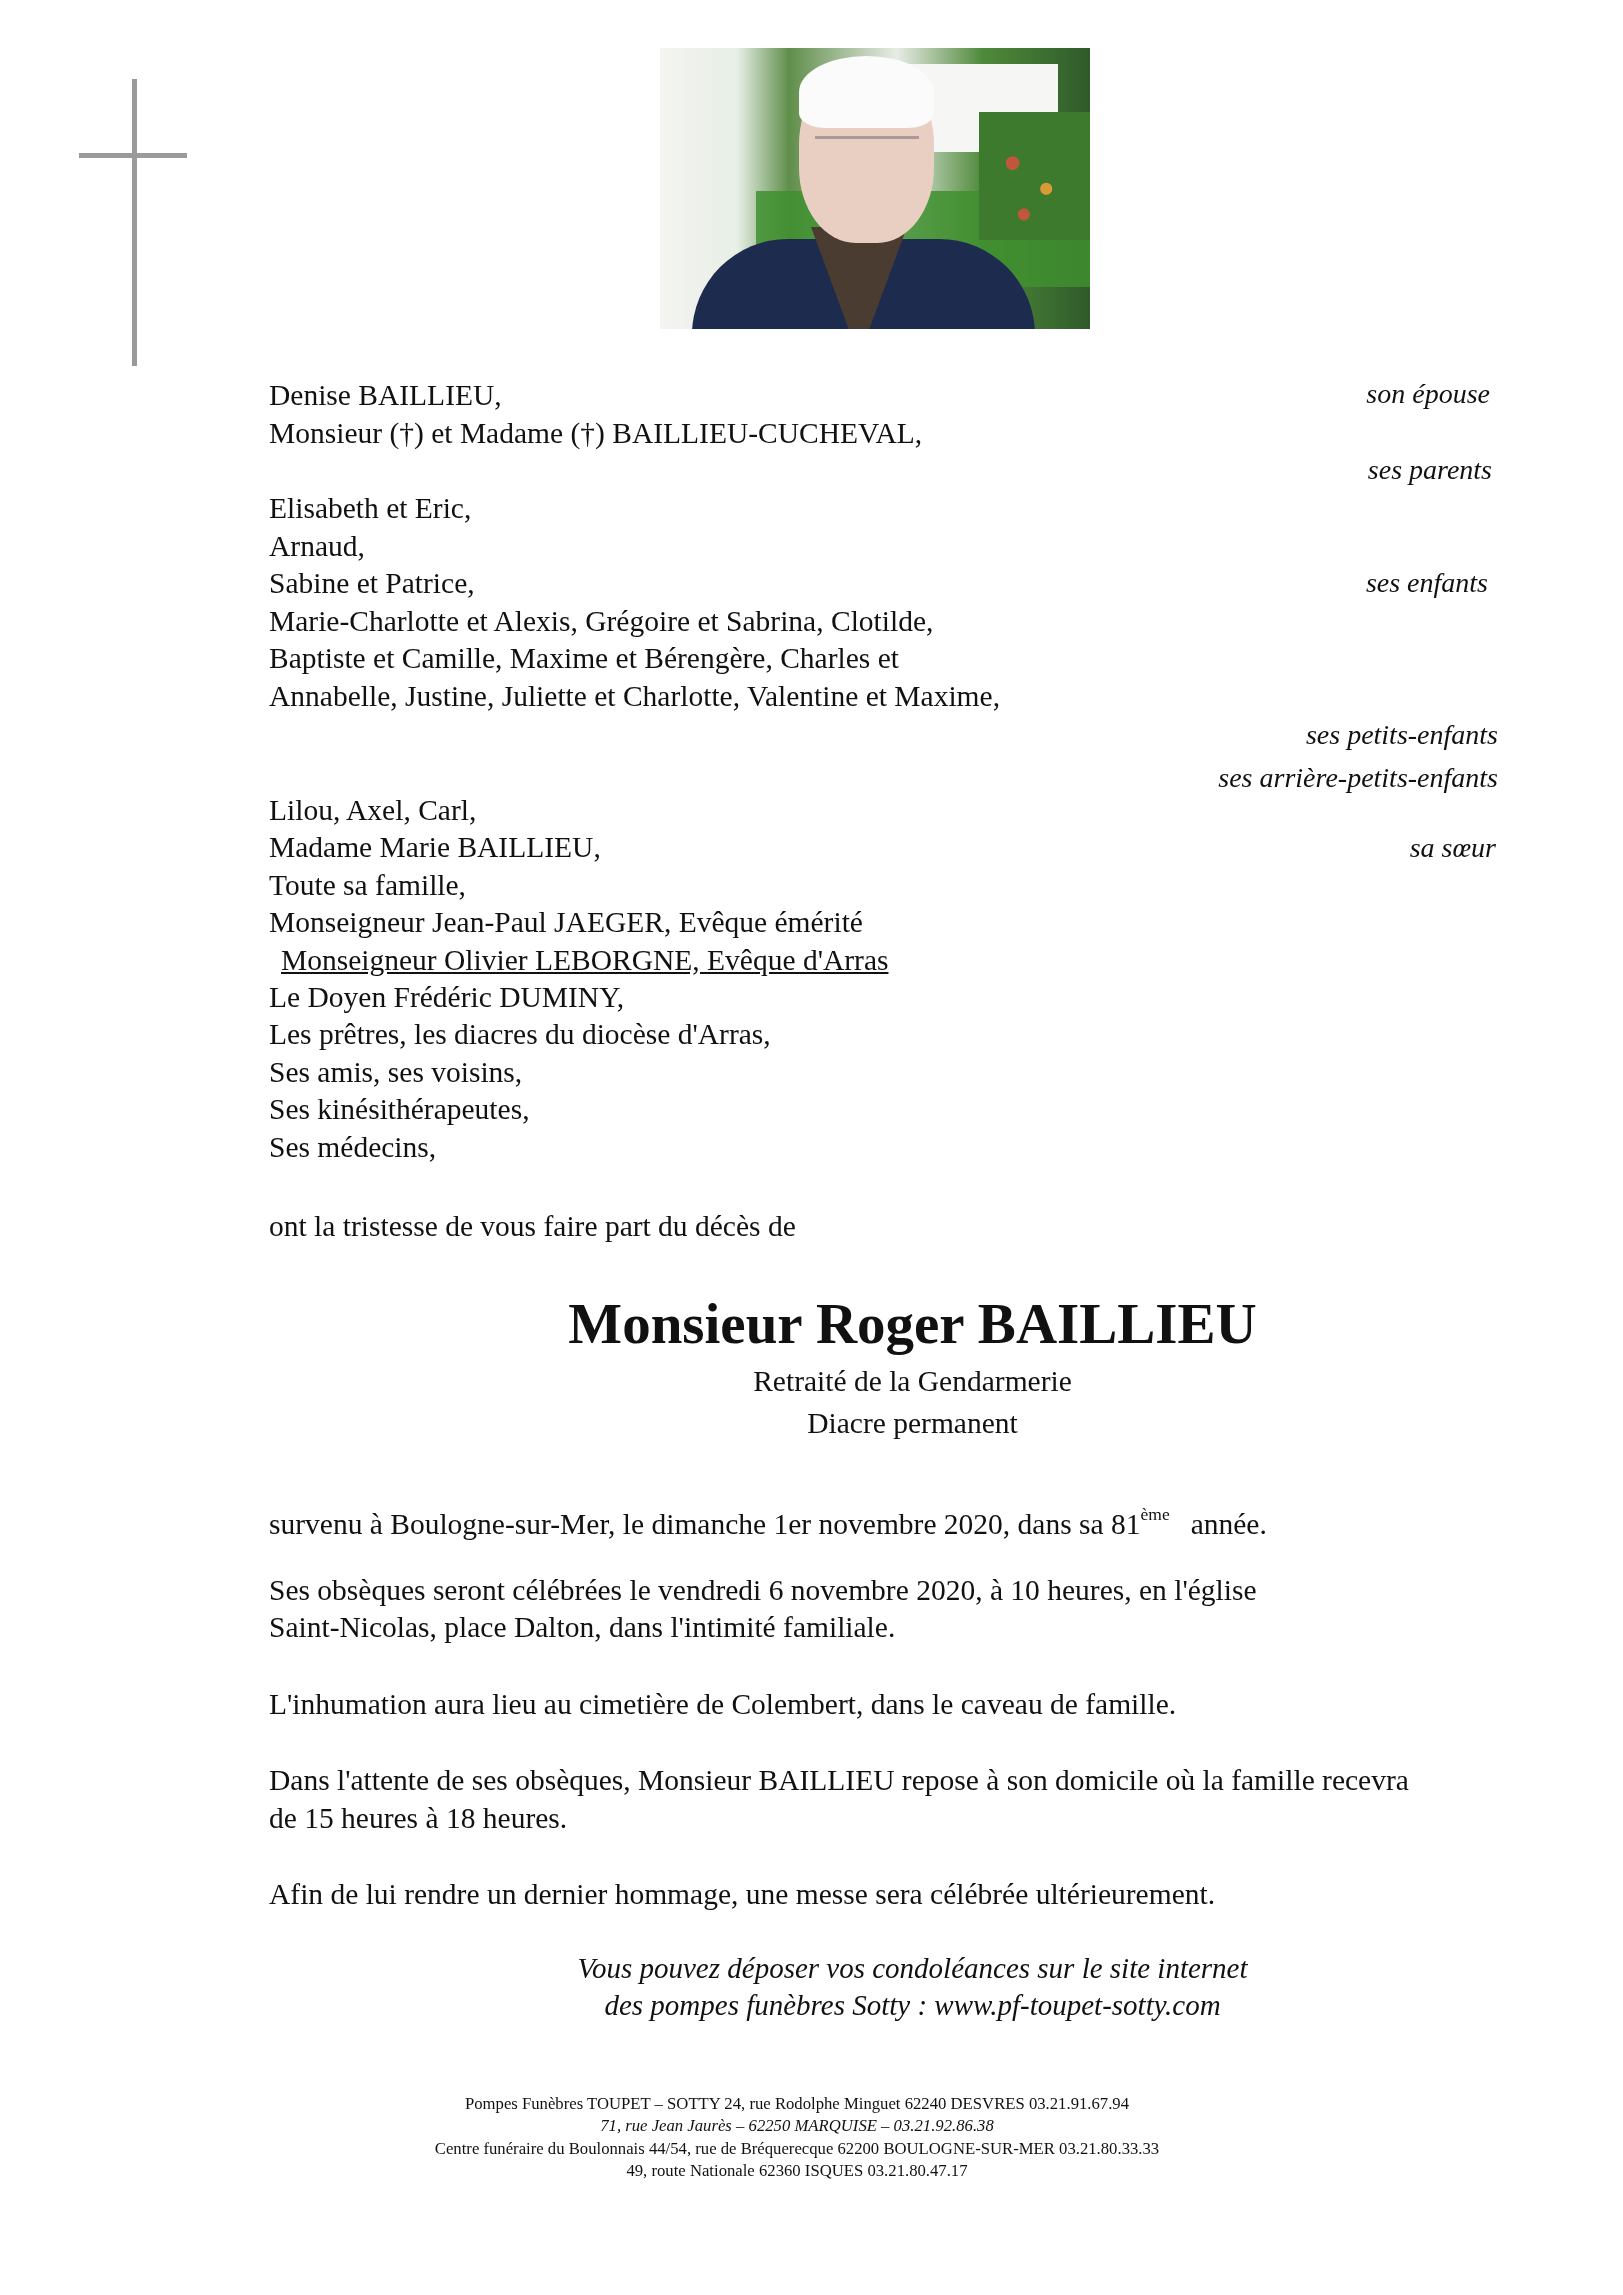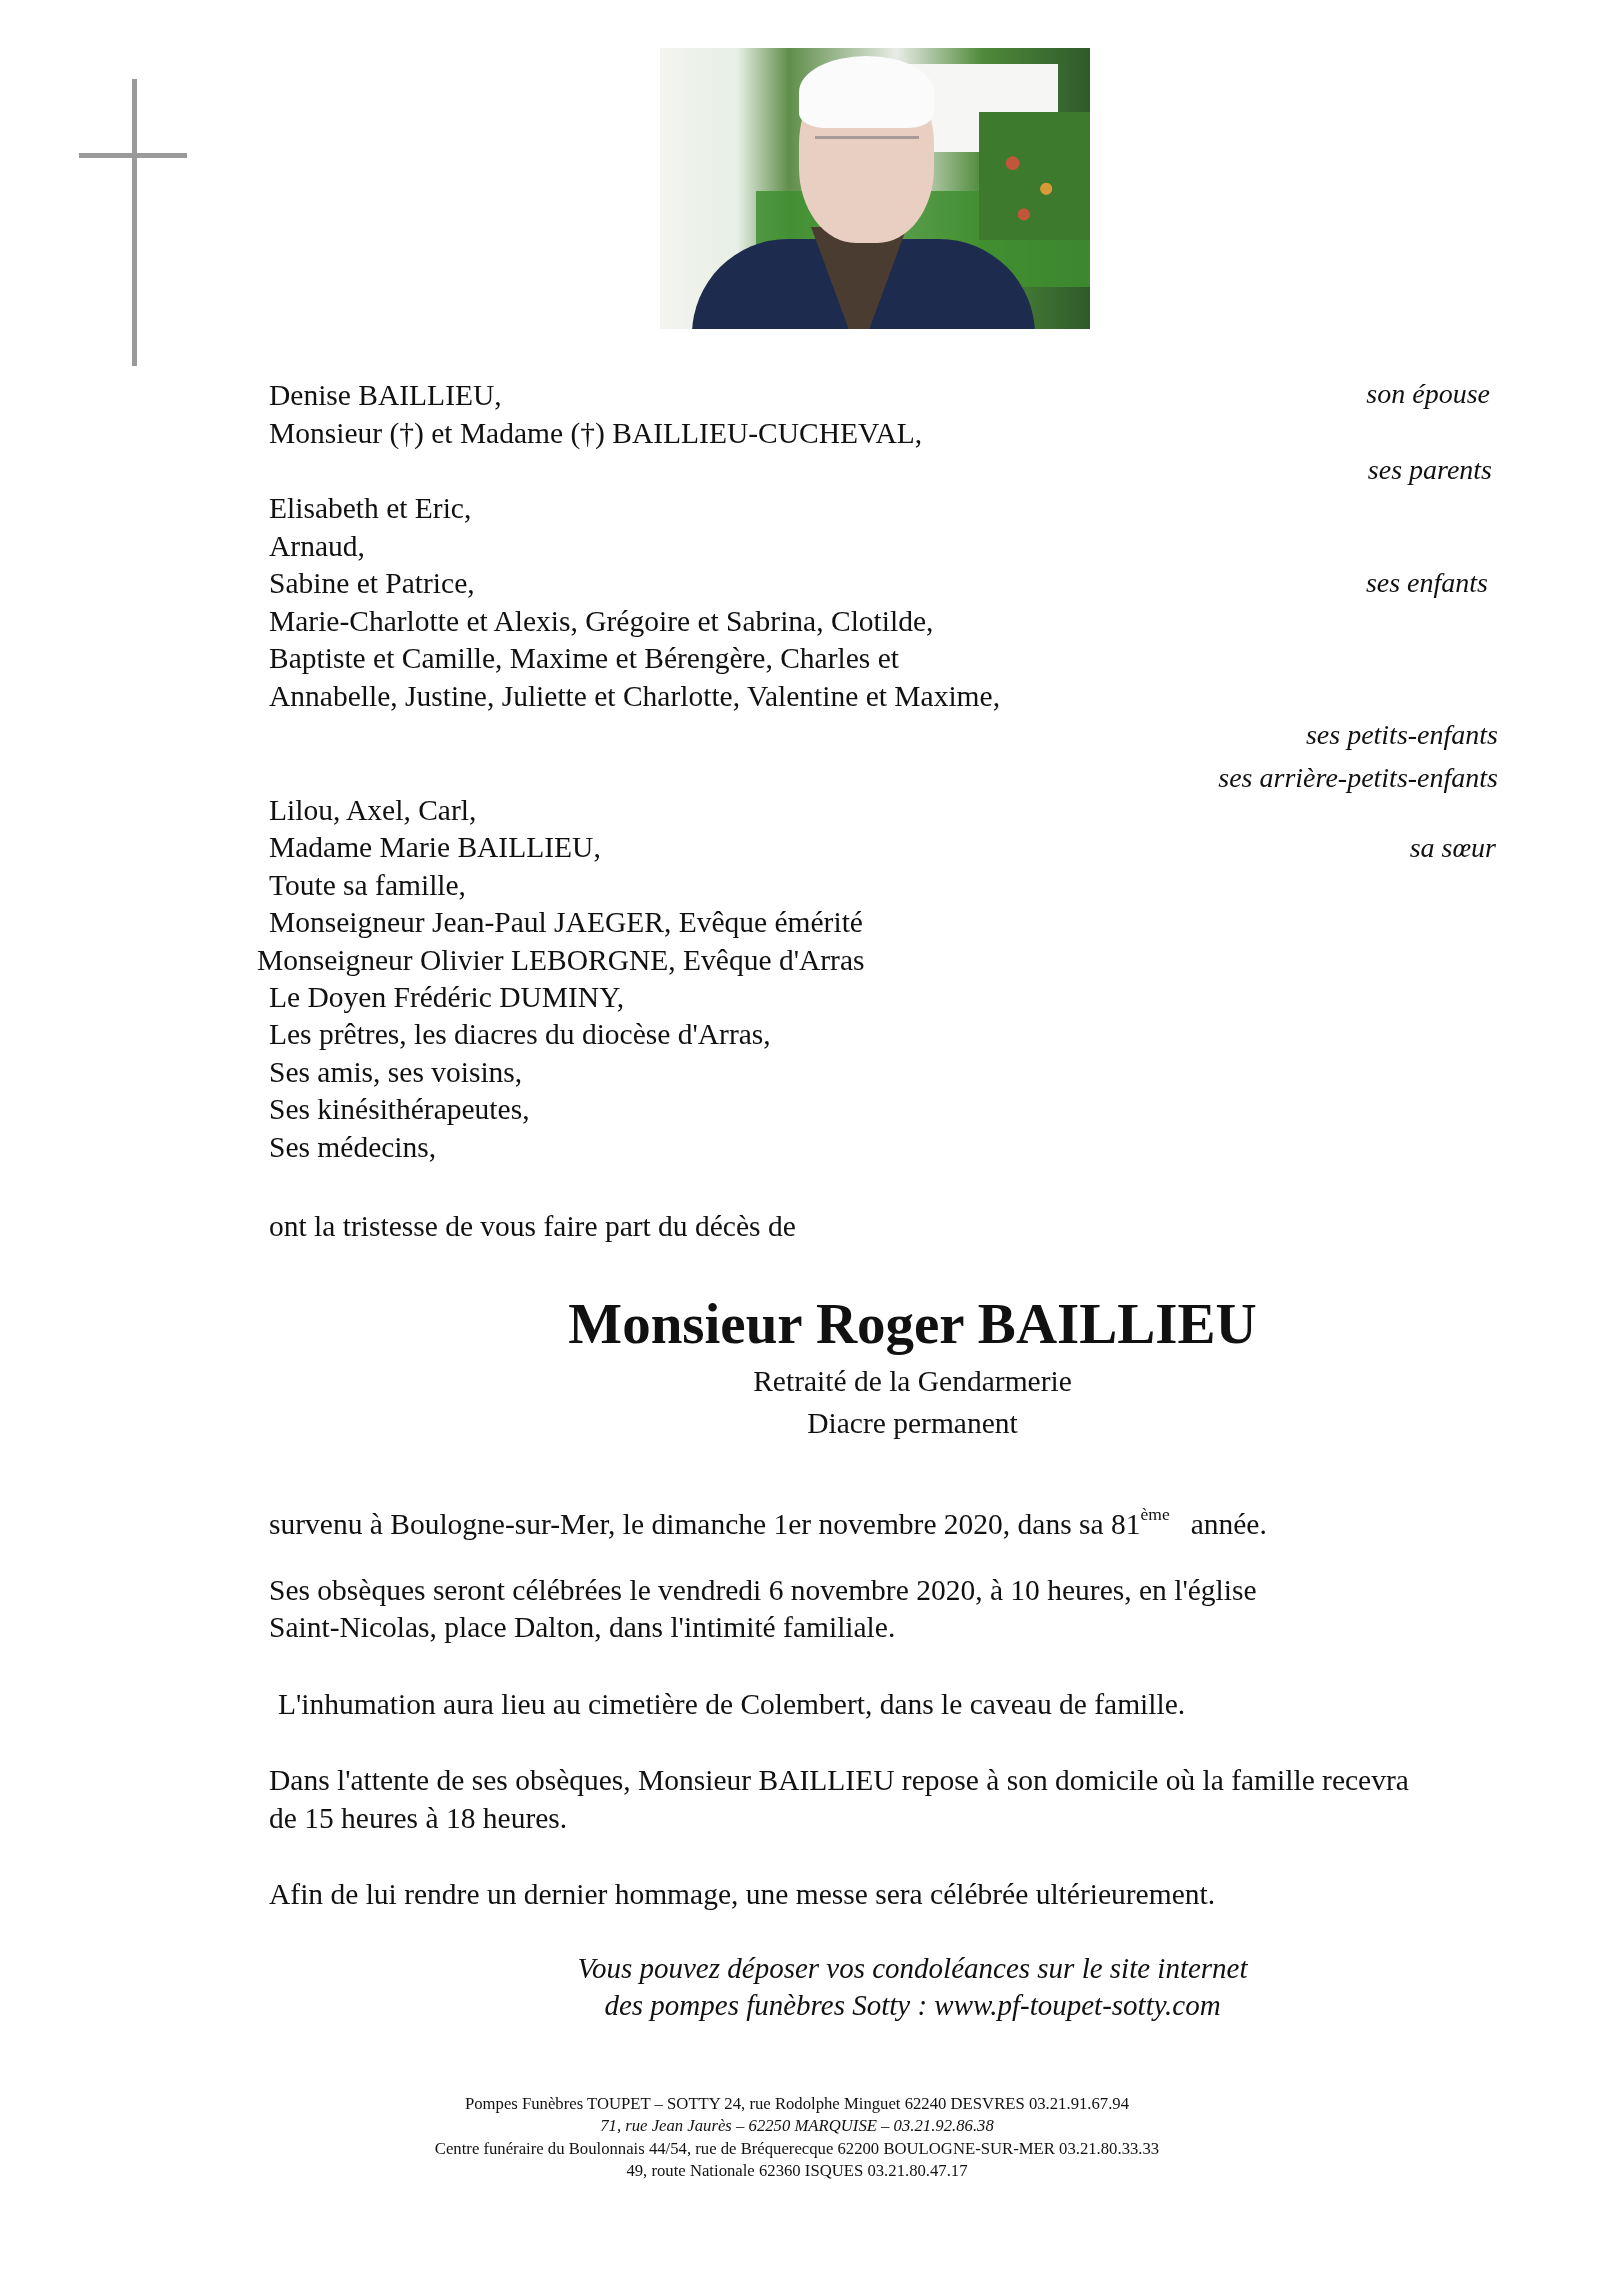--- a/index.html
+++ b/index.html
@@ -67,21 +67,21 @@
 <div class="abs list-line" style="left:269px; top:527px;">Arnaud,</div>
 <div class="abs list-line" style="left:269px; top:564px;">Sabine et Patrice,</div>
 <div class="abs list-line" style="left:269px; top:602px;">Marie-Charlotte et Alexis, Grégoire et Sabrina, Clotilde,</div>
 <div class="abs list-line" style="left:269px; top:639px;">Baptiste et Camille, Maxime et Bérengère, Charles et</div>
 <div class="abs list-line" style="left:269px; top:677px;">Annabelle, Justine, Juliette et Charlotte, Valentine et Maxime,</div>
 
 <div class="abs list-line" style="left:269px; top:791px;">Lilou, Axel, Carl,</div>
 <div class="abs list-line" style="left:269px; top:828px;">Madame Marie BAILLIEU,</div>
 <div class="abs list-line" style="left:269px; top:866px;">Toute sa famille,</div>
 <div class="abs list-line" style="left:269px; top:903px;">Monseigneur Jean-Paul JAEGER, Evêque émérité</div>
-<div class="abs list-line" style="left:257px; top:941px;">Monseigneur Olivier LEBORGNE, Evêque d'Arras</div>
+<div class="abs list-line" style="left:281px; top:941px;text-decoration:underline;">Monseigneur Olivier LEBORGNE, Evêque d'Arras</div>
 <div class="abs list-line" style="left:269px; top:978px;">Le Doyen Frédéric DUMINY,</div>
 <div class="abs list-line" style="left:269px; top:1015px;">Les prêtres, les diacres du diocèse d'Arras,</div>
 <div class="abs list-line" style="left:269px; top:1053px;">Ses amis, ses voisins,</div>
 <div class="abs list-line" style="left:269px; top:1090px;">Ses kinésithérapeutes,</div>
 <div class="abs list-line" style="left:269px; top:1128px;">Ses médecins,</div>
 
 <div class="abs rel" style="right:134px; top:378px;">son épouse</div>
 <div class="abs rel" style="right:132px; top:454px;">ses parents</div>
 <div class="abs rel" style="right:136px; top:567px;margin-left:12px;">ses enfants</div>
 <div class="abs rel" style="right:126px; top:719px;">ses petits-enfants</div>
@@ -94,21 +94,21 @@
 <div class="abs subtitle" style="left:0; width:1825px; top:1365px;">Retraité de la Gendarmerie</div>
 <div class="abs subtitle" style="left:0; width:1825px; top:1407px;">Diacre permanent</div>
 
 <div class="abs body-text" style="left:269px; top:1495px;">
   <span>survenu à Boulogne-sur-Mer, le dimanche 1er novembre 2020, dans sa 81</span><sup class="ord">ème</sup><span>année.</span>
 </div>
 
 <div class="abs body-text" style="left:269px; top:1571px;">Ses obsèques seront célébrées le vendredi 6 novembre 2020, à 10 heures, en l'église</div>
 <div class="abs body-text" style="left:269px; top:1608px;">Saint-Nicolas, place Dalton, dans l'intimité familiale.</div>
 
-<div class="abs body-text" style="left:278px; top:1685px;">L'inhumation aura lieu au cimetière de Colembert, dans le caveau de famille.</div>
+<div class="abs body-text" style="left:269px; top:1685px;">L'inhumation aura lieu au cimetière de Colembert, dans le caveau de famille.</div>
 
 <div class="abs body-text" style="left:269px; top:1761px;">Dans l'attente de ses obsèques, Monsieur BAILLIEU repose à son domicile où la famille recevra</div>
 <div class="abs body-text" style="left:269px; top:1799px;">de 15 heures à 18 heures.</div>
 
 <div class="abs body-text" style="left:269px; top:1875px;">Afin de lui rendre un dernier hommage, une messe sera célébrée ultérieurement.</div>
 
 <div class="abs condo" style="left:0; width:1825px; top:1950px;">Vous pouvez déposer vos condoléances sur le site internet</div>
 <div class="abs condo" style="left:0; width:1825px; top:1987px;">des pompes funèbres Sotty : www.pf-toupet-sotty.com</div>
 
 <div class="abs footer" style="left:0; width:1594px; top:2093px;">Pompes Funèbres TOUPET – SOTTY 24, rue Rodolphe Minguet 62240 DESVRES  03.21.91.67.94</div>

